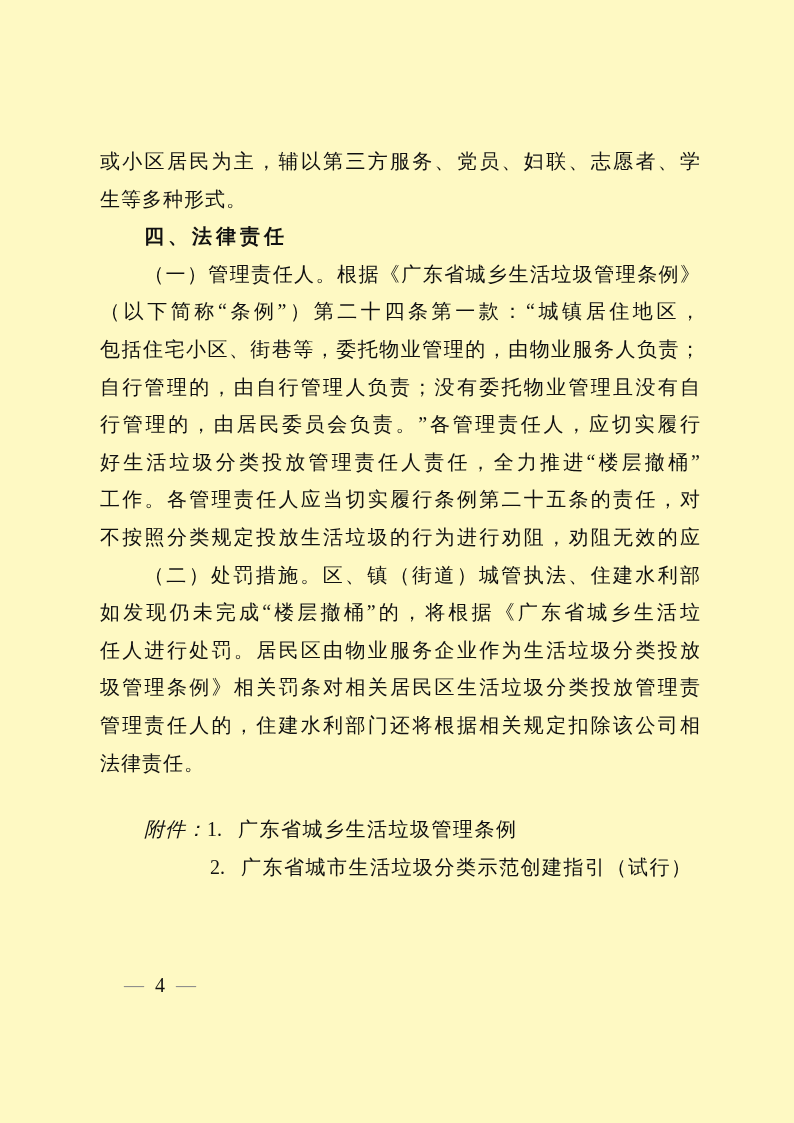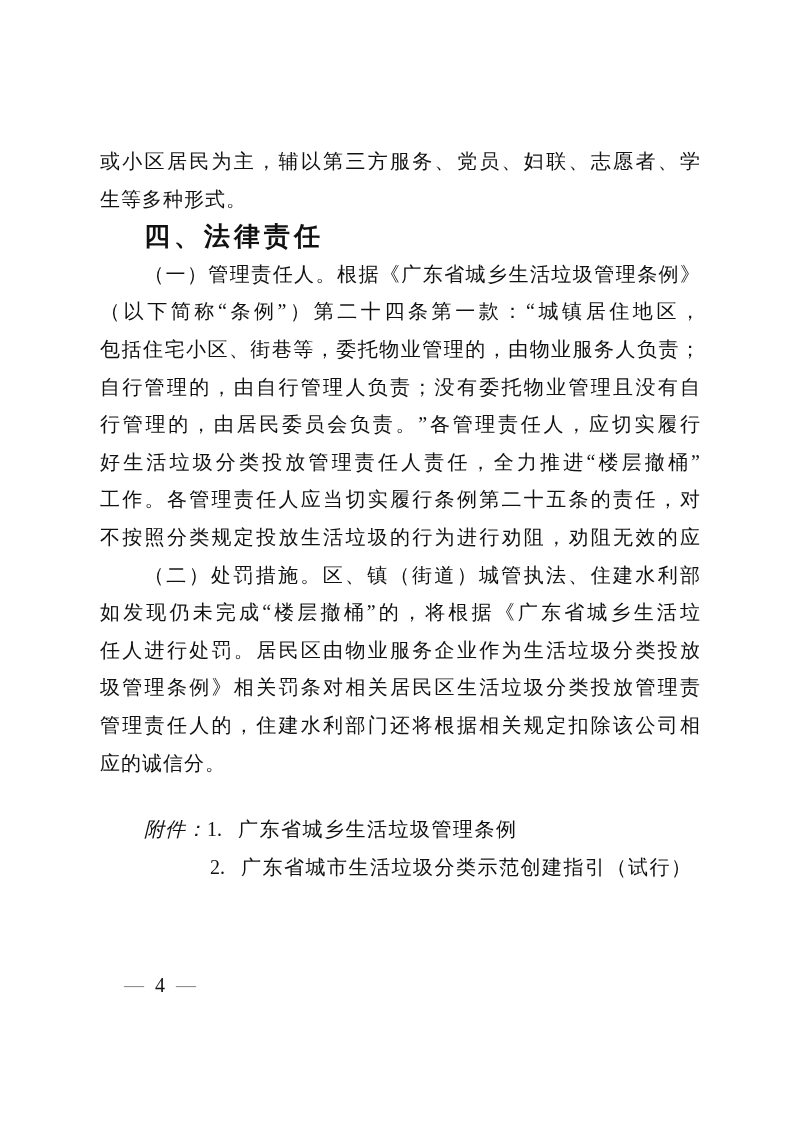--- a/index.html
+++ b/index.html
@@ -1,21 +1,21 @@
 <!DOCTYPE html>
 <html><head>
 <meta charset="utf-8">
 <style>
   html, body { margin: 0; padding: 0; background: #e8e8e8; }
   .page {
     position: relative;
     width: 794px;
     height: 1123px;
     margin: 0 auto;
-    background: #ffffff;
+    background: #fef9c3;
     overflow: hidden;
     font-family: "Liberation Serif", serif;
     color: #111111;
   }
   .content {
     position: absolute;
     left: 100px;
     top: 143px;
     width: 600px;
   }
@@ -32,21 +32,21 @@
     text-align: justify;
     text-align-last: justify;
     text-justify: inter-character;
     overflow: hidden;
   }
   .line.indent { text-indent: 44px; }
   .heading {
     font-family: Liberation Serif, serif;
     font-weight: 700;
     letter-spacing: 4px;
-    font-size: 26px;
+    font-size: 20px;
   }
   .lead {
     font-weight: 400;
     font-size: 20px;
   }
   .attachments {
     margin-top: 29px;
   }
   .att-line { padding-left: 44px; }
   .att-line.second { padding-left: 110px; }
@@ -97,21 +97,21 @@
 
 
     <div class="line jfy"><span>如发现仍未完成“楼层撤桶”的，将根据《广东省城乡生活垃</span></div>
 
     <div class="line jfy"><span>任人进行处罚。居民区由物业服务企业作为生活垃圾分类投放</span></div>
 
     <div class="line jfy"><span>圾管理条例》相关罚条对相关居民区生活垃圾分类投放管理责</span></div>
 
     <div class="line jfy"><span>管理责任人的，住建水利部门还将根据相关规定扣除该公司相</span></div>
 
-    <div class="line"><span>应的诚信分。</span></div>
+    <div class="line"><span>法律责任。</span></div>
 
     <div class="attachments">
       <div class="line att-line"><span class="att-label">附件：</span><span class="att-num">1.</span><span class="att-text">广东省城乡生活垃圾管理条例</span></div>
       <div class="line att-line second"><span class="att-num">2.</span><span class="att-text">广东省城市生活垃圾分类示范创建指引（试行）</span></div>
     </div>
 
   </div>
 
   <div class="footer">
     <span class="dash">—</span><span class="num">4</span><span class="dash">—</span>

